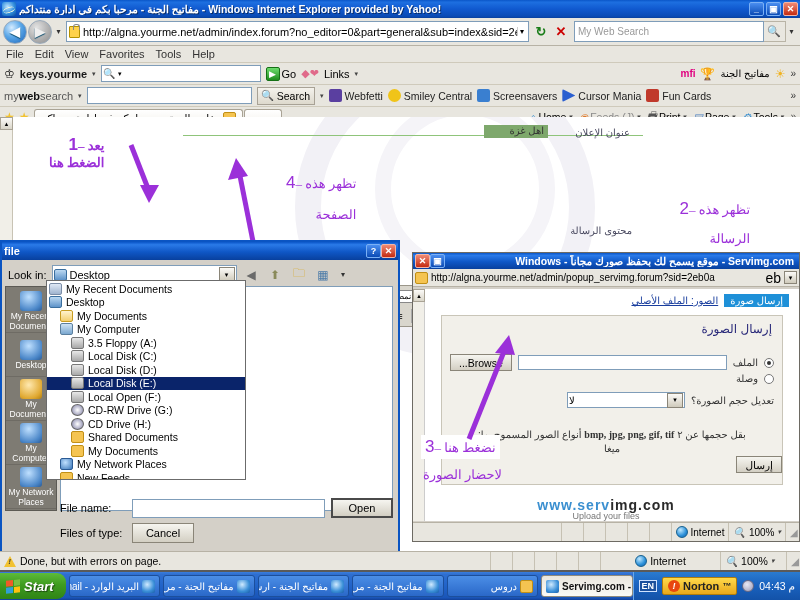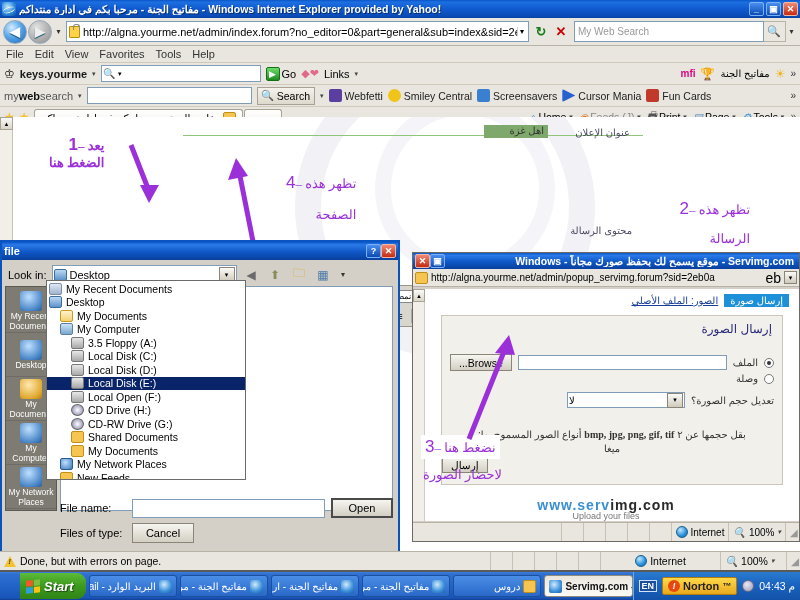--- a/index.html
+++ b/index.html
@@ -275,21 +275,21 @@
   .warn-ic { width:12px;height:11px; margin:0 4px; position:relative;}
   .warn-ic:before{content:"";position:absolute;left:0;top:0;border-left:6px solid transparent;
     border-right:6px solid transparent;border-bottom:11px solid #f2c230;}
   .warn-ic:after{content:"!";position:absolute;left:4.5px;top:2px;font-size:7px;font-weight:bold;color:#333;}
   .globe { width:12px;height:12px;border-radius:50%;
     background:radial-gradient(circle at 35% 30%,#bfe8ff,#2a8fd8 60%,#1a5fa8); border:1px solid #16608f;}
 
   
   #taskbar { position:absolute; left:0; bottom:0; width:800px; height:28px;
     background: linear-gradient(180deg,#3a7ede 0%, #2f6fd0 8%, #2163c8 50%, #1a55b8 92%, #123f96 100%);
-    display:flex; align-items:center; z-index: 60; padding-left: 20px;}
+    display:flex; align-items:center; z-index: 60;}
   .startbtn {
     height:26px; margin:1px 3px 1px 0; padding:0 12px 0 6px;
     background: linear-gradient(180deg,#5dbb3a 0%, #3f9c1f 45%, #2f8416 100%);
     border-radius: 0 9px 9px 0; display:flex;align-items:center;gap:4px;
     color:#fff; font-weight:bold; font-style:italic; font-size:13px;
     text-shadow:1px 1px 1px rgba(0,0,0,.5);
   }
   .startbtn .flag { width:14px;height:13px; display:grid; grid-template-columns:1fr 1fr;
                     grid-template-rows:1fr 1fr; gap:1px; transform:skewY(-6deg);}
   .startbtn .flag i { display:block; }
@@ -669,25 +669,25 @@
     <div class="dd-item dd-ind3 sel">
       <i class="ic drive"></i>
       <span>Local Disk (E:)</span>
       </div>
     <div class="dd-item dd-ind3">
       <i class="ic drive"></i>
       <span>Local Open (F:)</span>
       </div>
     <div class="dd-item dd-ind3">
       <i class="ic cd"></i>
-      <span>CD Drive (H:)</span>
+      <span>CD-RW Drive (G:)</span>
       </div>
     <div class="dd-item dd-ind3">
       <i class="ic cd"></i>
-      <span>CD-RW Drive (G:)</span>
+      <span>CD Drive (H:)</span>
       </div>
     <div class="dd-item dd-ind3">
       <i class="ic folder"></i>
       <span>Shared Documents</span>
       </div>
     <div class="dd-item dd-ind3">
       <i class="ic folder"></i>
       <span>My Documents</span>
       </div>
     <div class="dd-item dd-ind2">
@@ -748,21 +748,21 @@
           </span>
         </div>
 
         <div class="sv-note">
           <span>بقل حجمها عن ٢</span>
           <b>bmp, jpg, png, gif, tif</b>
           <span>أنواع الصور المسموح بها:</span>
           <div>ميغا</div>
         </div>
 
-        <div style="position:absolute;left:0;right:0;top:140px;text-align:left;">
+        <div style="position:absolute;left:0;right:0;top:140px;text-align:right;">
           <span class="sv-btn" style="display:inline-flex">إرسال</span>
         </div>
       </div>
 
       <div class="sv-logo">
         <div class="big"><span>www.</span><span>serv</span><span class="dark">img</span><span class="dark">.com</span></div>
         <div class="sub">Upload your files</div>
       </div>
 
       <div class="anno" style="left:8px; top:146px; text-align:right; background:#fff; padding:2px 4px;">

